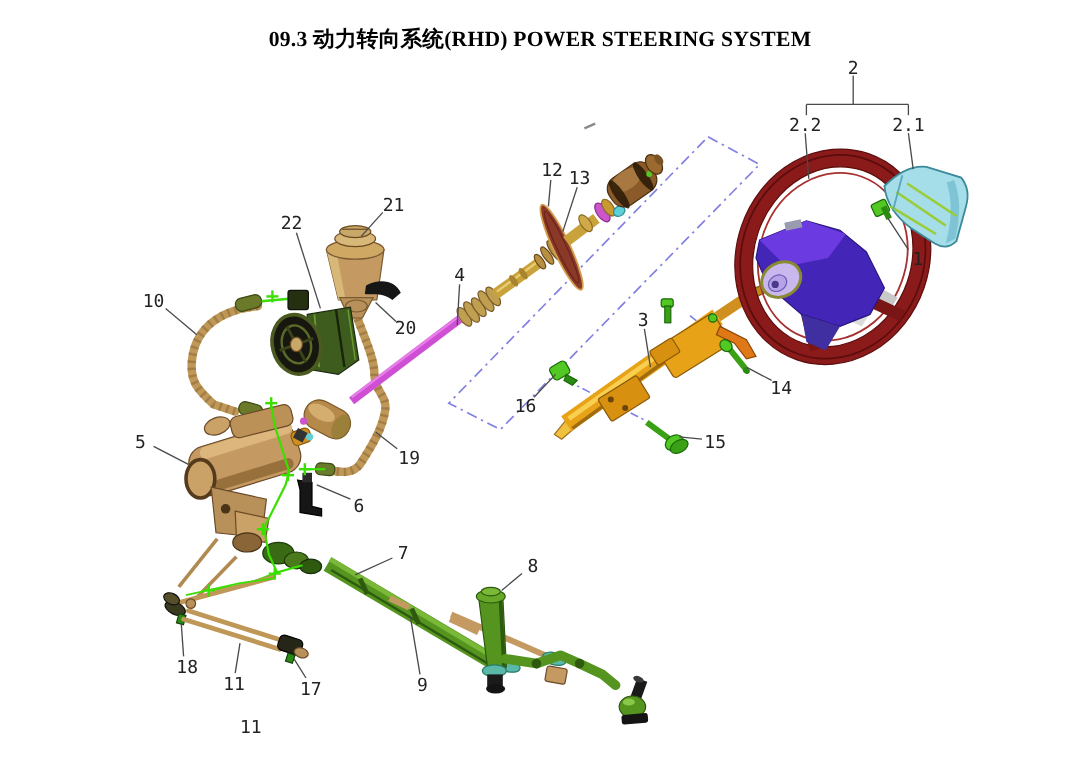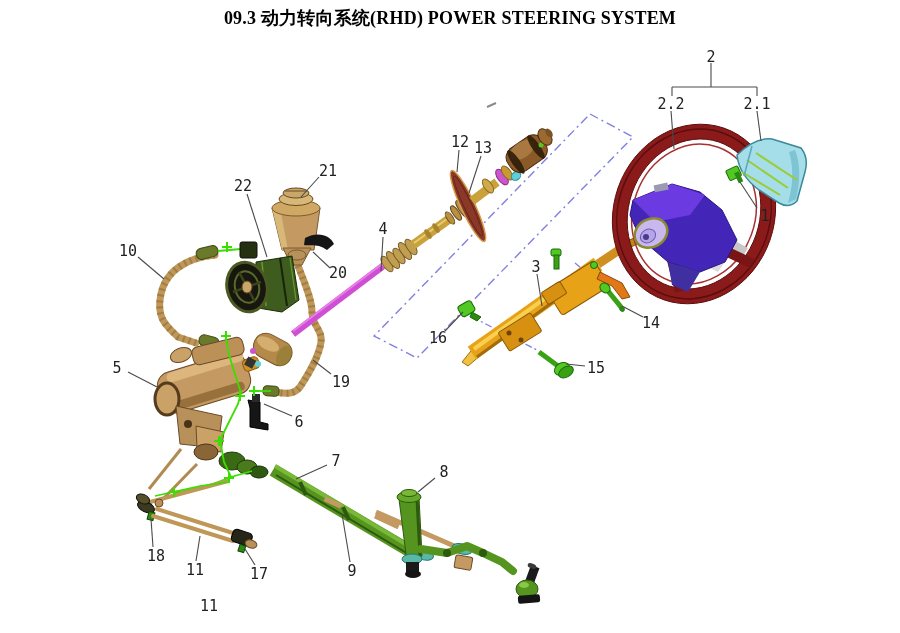--- a/index.html
+++ b/index.html
@@ -1,18 +1,18 @@
 <!DOCTYPE html>
 <html style="--wheel_rim: #8b1b1b; --wheel_rim_dark: #5c0d0d; --hub_purple: #6b3ae0; --hub_indigo: #4326b8; --hub_lavender: #c9b8ee; --horn_pad: #a5dde8; --horn_pad_edge: #3a8a9a; --horn_web: #9acc33; --column_gold: #e8a217; --column_gold_dark: #a06c10; --column_gold_light: #f8cf50; --column_orange: #e07818; --fastener_green: #52c822; --fastener_green_dark: #1a6a08; --shaft_magenta: #cf4fd4; --shaft_tan: #c9a23c; --joint_brown: #8a5a28; --disc_red: #8a3828; --gear_tan: #c49a62; --gear_tan_dark: #8a6538; --pump_green: #3d5c1d; --pump_dark: #1d2a10; --hose_tan: #bf9757; --hose_dark: #8a6a38; --link_green: #55941e; --link_green_dark: #2e5a10; --teal: #5ab8a8; --pipe_green: #3ade00; --bracket_black: #161616; --plane_blue: #8080e0; --callout_line: #4a4a4a; --callout_text: #222222;"><head>
 <meta charset="utf-8">
 <style>
   html,body{margin:0;padding:0;background:#ffffff;}
   .stage{position:relative;width:900px;height:633px;background:#fff;overflow:hidden;
          font-family:"DejaVu Sans",sans-serif;}
-  .title{position:absolute;top:6px;left:0;width:100%;text-align:center;
+  .title{position:absolute;top:20px;left:0;width:100%;text-align:center;
          font-family:"Liberation Serif","DejaVu Serif",serif;font-weight:bold;
          font-size:18px;color:#000;letter-spacing:0.2px;}
   svg{position:absolute;top:0;left:0;}
   .plane{fill:none;stroke:var(--plane_blue);stroke-width:1.4;stroke-dasharray:9 4 2 4;}
   .axis{stroke:var(--plane_blue);stroke-width:1.3;stroke-dasharray:7 3 2 3;}
   .stray{stroke:#8a8a8a;stroke-width:2;}
   .leader{stroke:var(--callout_line);stroke-width:1.1;fill:none;}
   .callout{font-family:"DejaVu Sans Mono","DejaVu Sans",monospace;font-size:15px;
            fill:var(--callout_text);}
   .cross{stroke:var(--pipe_green);stroke-width:2;}

